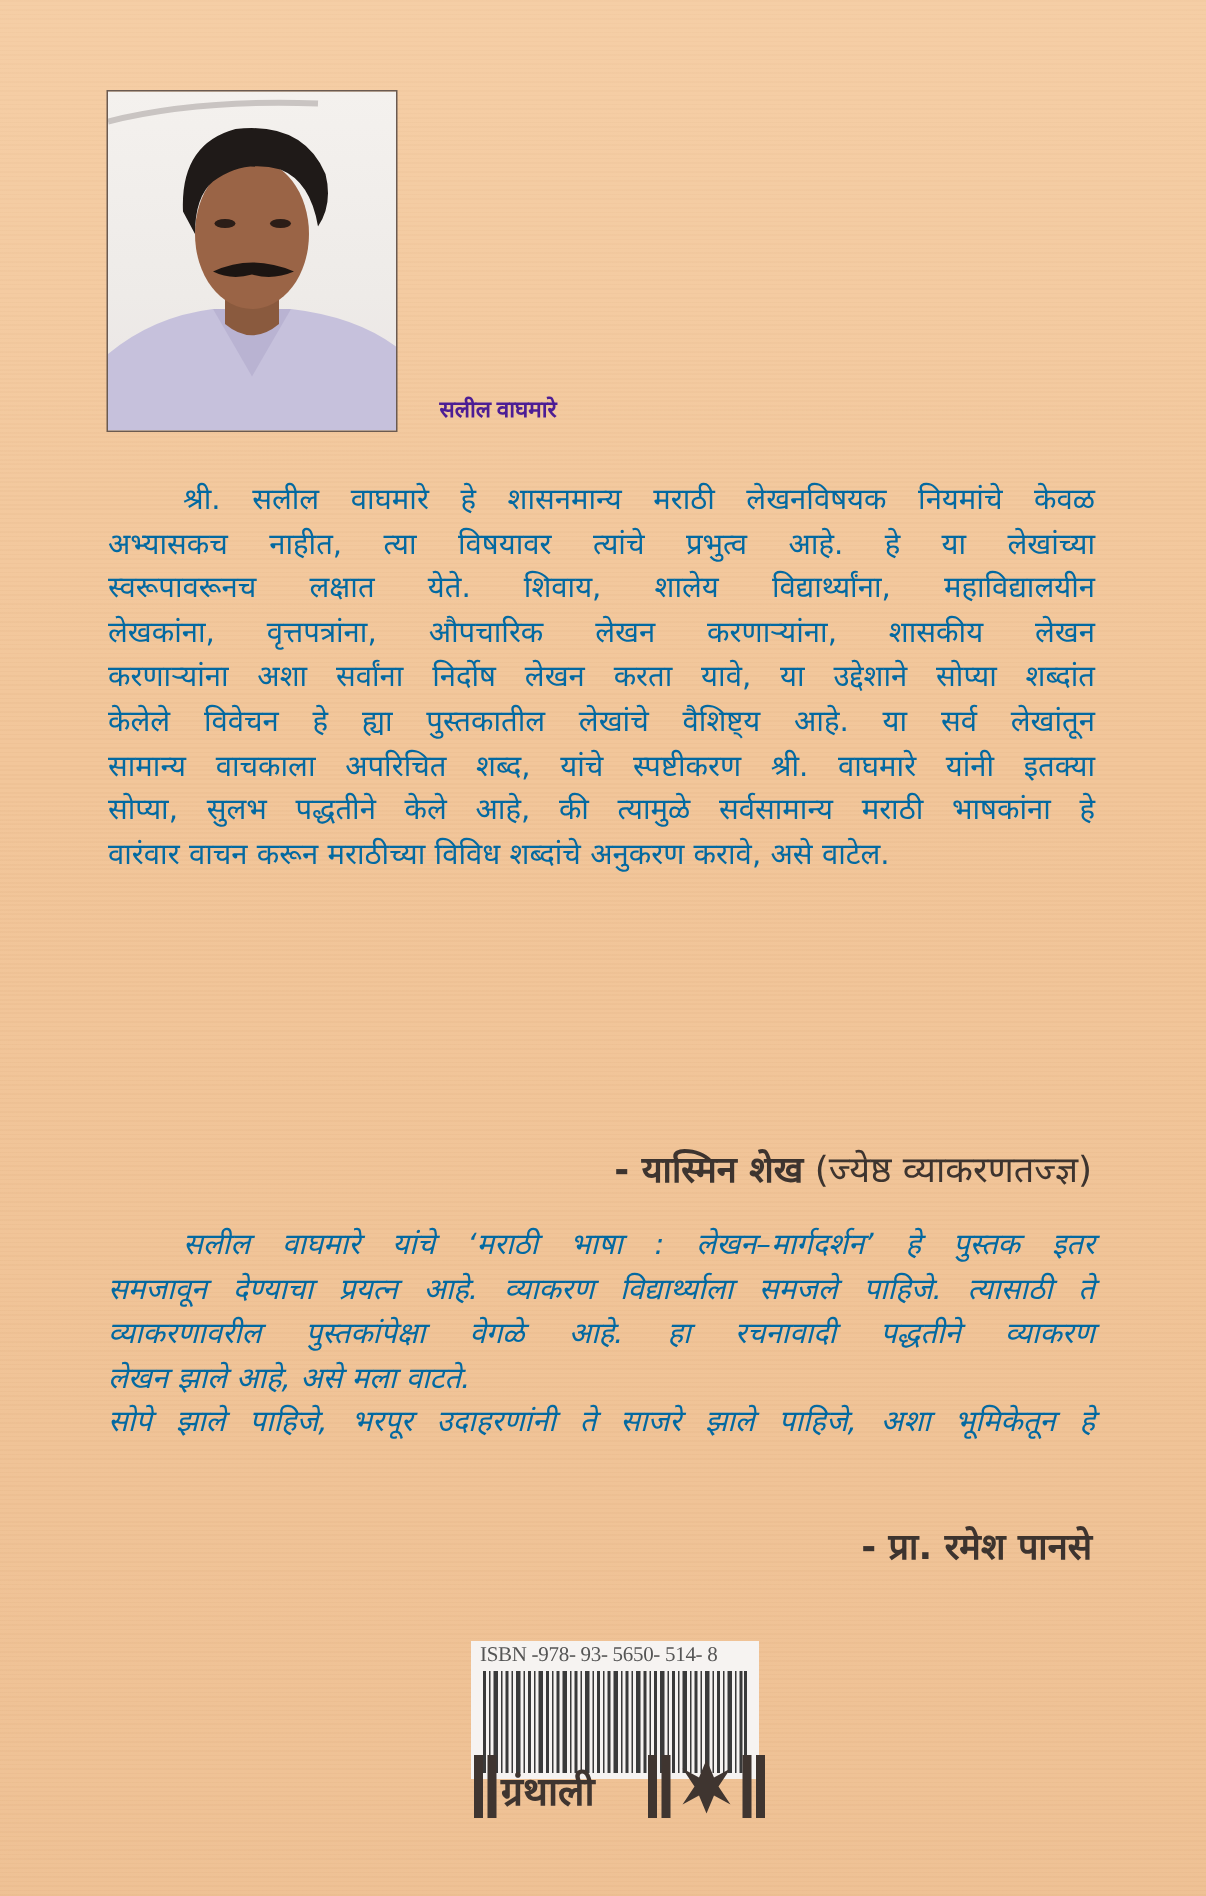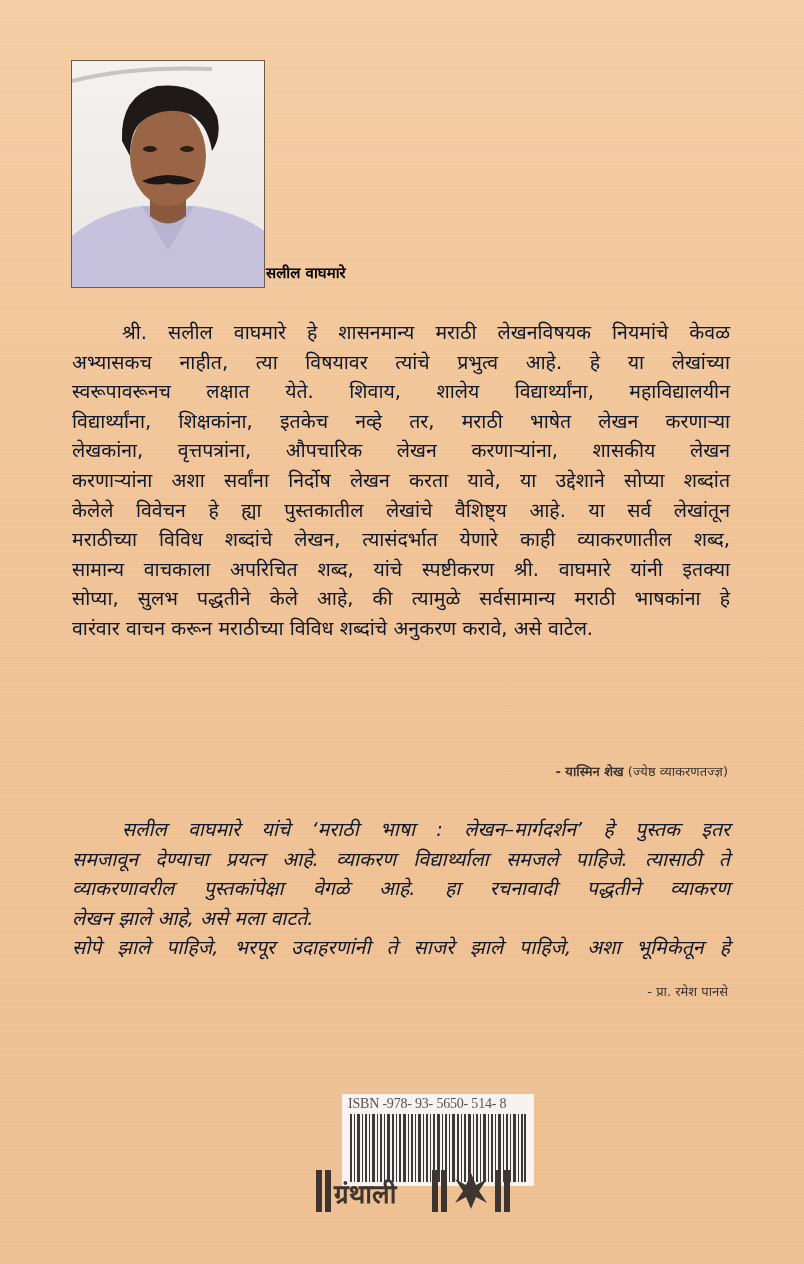--- a/index.html
+++ b/index.html
@@ -14,44 +14,43 @@
     position: relative;
   }
   .photo {
     position: absolute; left: 71px; top: 60px; width: 192px; height: 226px;
     border: 1px solid #6b5a50;
     background: linear-gradient(180deg, #f4f1ee 0%, #eeebe8 60%, #e9e4e4 100%);
     overflow: hidden;
   }
   .photo svg { display: block; }
   .caption {
-    position: absolute; left: 266px; top: 262px;
-    font-size: 15px; font-weight: bold; color: #000000;
+    position: absolute; left: 293px; top: 262px;
+    font-size: 15px; font-weight: bold; color: #4c1d95; font-family: Liberation Serif, serif;
   }
   .body-text {
     position: absolute; left: 72px; width: 658px;
     font-size: 19.5px; line-height: 29.6px; text-align: justify;
-    color: #0f172a;
+    color: #0369a1;
   }
   .body-text .line { display: block; text-align: justify; text-align-last: justify; white-space: nowrap; }
   .body-text .line.last { text-align-last: left; }
   .body-text .indent { padding-left: 50px; }
   #para1 { top: 318px; }
   #para2 { top: 815px; font-style: italic; }
   .attrib {
     position: absolute; right: 76px;
-    font-size: 13px; color: #3d342f;
+    font-size: 24px; color: #3d342f;
   }
   .attrib b { font-weight: bold; }
   #attrib1 { top: 762px; }
-  #attrib2 { top: 982px; font-weight: normal; }
+  #attrib2 { top: 1013px; font-weight: bold; }
   .isbn-box {
     position: absolute; left: 314px; top: 1094px; width: 192px; height: 92px;
     background: #f6f3f1;
-    margin-left: 28px;
   }
   .isbn-text {
     position: absolute; left: 6px; top: 2px;
     font-family: "Liberation Serif", serif; font-size: 14px; color: #555;
     letter-spacing: -0.2px;
   }
   .barcode { position: absolute; left: 8px; top: 20px; width: 176px; height: 68px; }
   .publisher {
     position: absolute; left: 314px; top: 1170px; width: 200px; height: 42px; text-align: center;
   }
@@ -77,25 +76,23 @@
 
     <path d="M70 120 Q96 108 124 120 Q110 126 96 122 Q82 126 70 120 Z" fill="#1c1512"></path>
   </svg>
 </div>
 <div class="caption">सलील वाघमारे</div>
 
 <div class="body-text" id="para1">
   <span class="line indent">श्री. सलील वाघमारे हे शासनमान्य मराठी लेखनविषयक नियमांचे केवळ</span>
   <span class="line">अभ्यासकच नाहीत, त्या विषयावर त्यांचे प्रभुत्व आहे. हे या लेखांच्या</span>
   <span class="line">स्वरूपावरूनच लक्षात येते. शिवाय, शालेय विद्यार्थ्यांना, महाविद्यालयीन</span>
-  <span class="line">विद्यार्थ्यांना, शिक्षकांना, इतकेच नव्हे तर, मराठी भाषेत लेखन करणाऱ्या</span>
   <span class="line">लेखकांना, वृत्तपत्रांना, औपचारिक लेखन करणाऱ्यांना, शासकीय लेखन</span>
   <span class="line">करणाऱ्यांना अशा सर्वांना निर्दोष लेखन करता यावे, या उद्देशाने सोप्या शब्दांत</span>
   <span class="line">केलेले विवेचन हे ह्या पुस्तकातील लेखांचे वैशिष्ट्य आहे. या सर्व लेखांतून</span>
-  <span class="line">मराठीच्या विविध शब्दांचे लेखन, त्यासंदर्भात येणारे काही व्याकरणातील शब्द,</span>
   <span class="line">सामान्य वाचकाला अपरिचित शब्द, यांचे स्पष्टीकरण श्री. वाघमारे यांनी इतक्या</span>
   <span class="line">सोप्या, सुलभ पद्धतीने केले आहे, की त्यामुळे सर्वसामान्य मराठी भाषकांना हे</span>
   <span class="line last">वारंवार वाचन करून मराठीच्या विविध शब्दांचे अनुकरण करावे, असे वाटेल.</span>
 </div>
 
 <div class="attrib" id="attrib1">
   <b>- यास्मिन शेख</b>
   <span>(ज्येष्ठ व्याकरणतज्ज्ञ)</span>
 </div>
 

